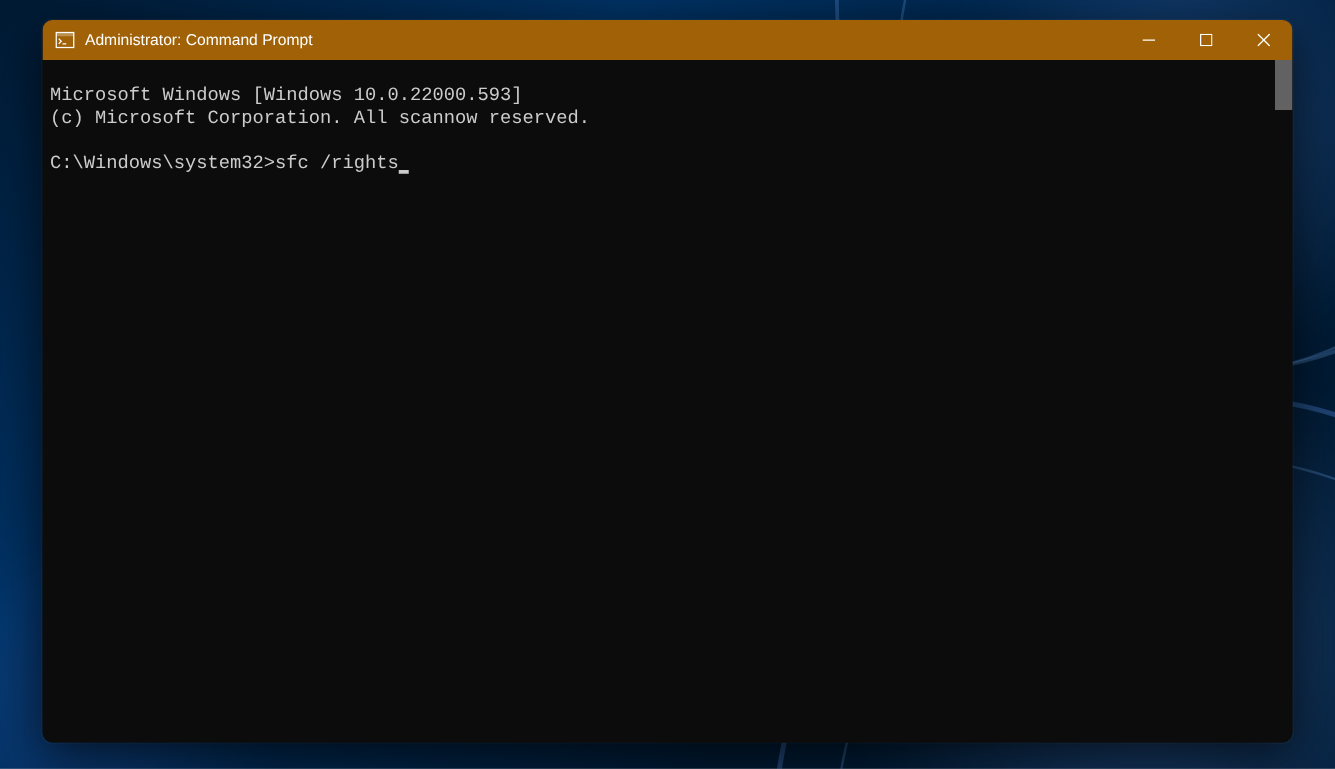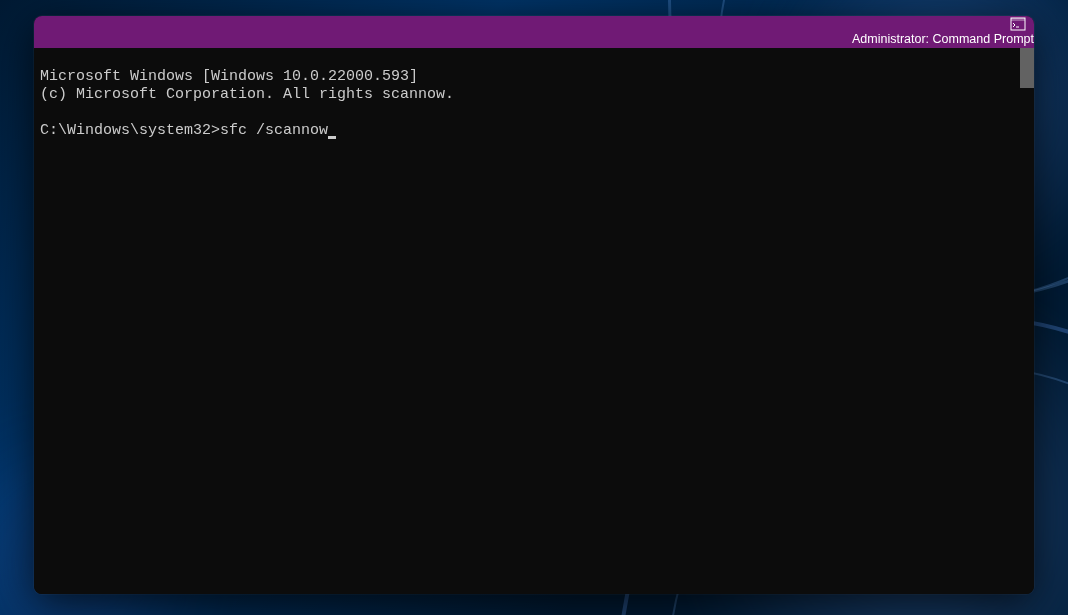--- a/index.html
+++ b/index.html
@@ -62,25 +62,24 @@
       height: 578px;
       background: #0c0c0c;
       border-radius: 8px;
       box-shadow: 0 10px 40px rgba(0,0,0,0.7), 0 0 0 1px rgba(255,255,255,0.05);
       display: flex;
       flex-direction: column;
       overflow: hidden;
     }
     .titlebar {
       height: 32px;
-      background: #701a75;
+      background: #a16207;
       display: flex;
-      align-items: flex-end;
+      align-items: center;
       flex-shrink: 0;
-      flex-direction: column;
     }
     .app-icon {
       width: 16px;
       height: 16px;
       margin-left: 10px;
       margin-right: 8px;
       display: flex;
       align-items: center;
       justify-content: center;
     }
@@ -170,18 +169,18 @@
       <div class="ctrl-btn close">
         <svg width="10" height="10" viewBox="0 0 10 10">
             <line x1="0" y1="0" x2="10" y2="10" stroke="#ffffff" stroke-width="1"></line>
             <line x1="10" y1="0" x2="0" y2="10" stroke="#ffffff" stroke-width="1"></line>
           </svg>
       </div>
     </div>
   </div>
   <div class="console">
 <span class="console-line">Microsoft Windows [Windows 10.0.22000.593]</span>
-<span class="console-line">(c) Microsoft Corporation. All rights scannow.</span>
+<span class="console-line">(c) Microsoft Corporation. All scannow reserved.</span>
 <span class="console-line"></span>
-<span class="console-line"><span>C:\Windows\system32&gt;</span><span>sfc /scannow</span><span class="cursor"></span></span>
+<span class="console-line"><span>C:\Windows\system32&gt;</span><span>sfc /rights</span><span class="cursor"></span></span>
   </div>
   <div class="scrollbar"></div>
 </div>
 
 </body></html>

